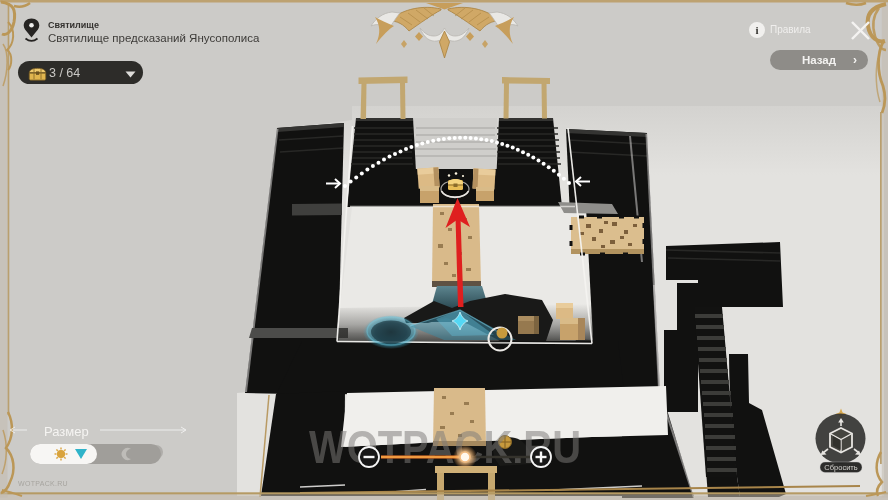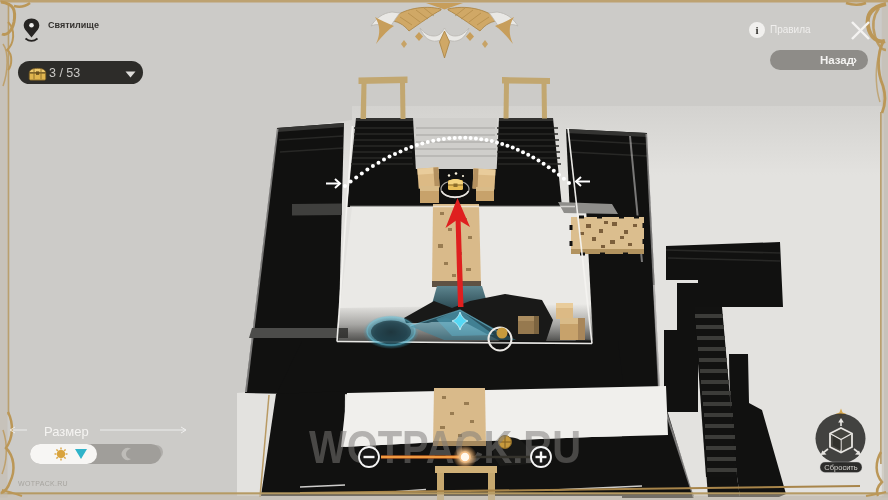--- a/index.html
+++ b/index.html
@@ -443,47 +443,48 @@
     </g>
   </svg>
 
   <svg class="abs" style="left:23px;top:17px" width="20" height="27" viewBox="0 0 20 27">
     <path d="M8.5,1.5 C13.3,1.5 16.3,4.6 16.3,8.6 C16.3,11.8 13.8,13.9 11.7,16.5 L8.5,20.5 L5.3,16.5 C3.2,13.9 0.7,11.8 0.7,8.6 C0.7,4.6 3.7,1.5 8.5,1.5 Z" fill="#262422"></path>
     <circle cx="8.5" cy="8.3" r="2.3" fill="#efeeec"></circle>
     <path d="M2.5,21.5 Q8.5,26.3 14.5,21.5" stroke="#262422" stroke-width="1.8" fill="none"></path>
   </svg>
 
   <div class="abs" style="left:48px;top:20px;font-size:9px;font-weight:bold;color:#34322f;">Святилище</div>
+  <div class="abs" style="left:48px;top:31.5px;font-size:11.5px;color:#3d3b38;">Святилище предсказаний Янусополиса</div>
 
   <div class="abs" style="left:18px;top:61px;width:125px;height:23px;border-radius:12px;background:#2d2c29;"></div>
   <svg class="abs" style="left:28px;top:66.5px" width="19" height="14" viewBox="0 0 21 16">
     <rect x="1" y="6" width="19" height="9" rx="1.5" fill="#e0b54e" stroke="#6b5220" stroke-width="0.9"></rect>
     <path d="M1,7 C1,3.5 4.5,1.5 10.5,1.5 C16.5,1.5 20,3.5 20,7 Z" fill="#eec96d" stroke="#6b5220" stroke-width="0.9"></path>
     <line x1="1" y1="6.5" x2="20" y2="6.5" stroke="#6b5220" stroke-width="1.1"></line>
     <line x1="6.5" y1="2.5" x2="6.5" y2="14" stroke="#8a6b2a" stroke-width="1"></line>
     <line x1="14.5" y1="2.5" x2="14.5" y2="14" stroke="#8a6b2a" stroke-width="1"></line>
     <rect x="8.8" y="5" width="3.6" height="4" fill="#6b5220"></rect>
   </svg>
-  <div class="abs" style="left:49px;top:66px;font-size:12.5px;color:#c9c8c5;">3 / 53</div>
+  <div class="abs" style="left:49px;top:66px;font-size:12.5px;color:#c9c8c5;">3 / 64</div>
   <svg class="abs" style="left:124px;top:70px" width="13" height="9" viewBox="0 0 13 9">
     <polygon points="1.5,1.5 11.5,1.5 6.5,7.5" fill="#dddcd9"></polygon>
   </svg>
 
   <div class="abs" style="left:749px;top:22px;width:16px;height:16px;border-radius:50%;background:#f1f0ee;color:#35332f;font-weight:bold;font-size:11px;text-align:center;line-height:16px;font-family:'Liberation Serif',serif;">i</div>
   <div class="abs" style="left:770px;top:24px;font-size:10px;color:rgba(246,245,243,0.85);">Правила</div>
 
   <svg class="abs" style="left:849px;top:19px" width="23" height="23" viewBox="0 0 23 23">
     <g stroke="#f4f3f1" stroke-width="2.4">
         <line x1="3" y1="3" x2="20" y2="20"></line>
         <line x1="20" y1="3" x2="3" y2="20"></line>
       </g>
   </svg>
 
   <div class="abs" style="left:770px;top:50px;width:98px;height:20px;border-radius:10px;background:#8e8c88;"></div>
-  <div class="abs" style="left:770px;top:50px;width:98px;height:20px;font-size:11.5px;font-weight:bold;color:#f3f2f0;text-align:center;line-height:20px;margin-left:18px;">Назад</div>
+  <div class="abs" style="left:770px;top:50px;width:98px;height:20px;font-size:11.5px;font-weight:bold;color:#f3f2f0;text-align:center;line-height:20px;">Назад</div>
   <div class="abs" style="left:853px;top:50px;font-size:12px;font-weight:bold;color:#f3f2f0;line-height:20px;">›</div>
 
   <div class="abs" style="left:149px;top:445px;width:14px;height:14px;border-radius:50%;background:rgba(140,138,134,0.45);"></div>
 
   <div class="abs" style="left:44px;top:424px;font-size:13px;color:rgba(248,247,245,0.92);">Размер</div>
   <svg class="abs" style="left:8px;top:425px" width="185" height="10" viewBox="0 0 185 10">
     <g stroke="rgba(255,255,255,0.65)" stroke-width="1">
       <line x1="3" y1="5" x2="19" y2="5"></line>
         <polyline points="7,2 2,5 7,8" fill="none"></polyline>
       <line x1="92" y1="5" x2="177" y2="5"></line>

